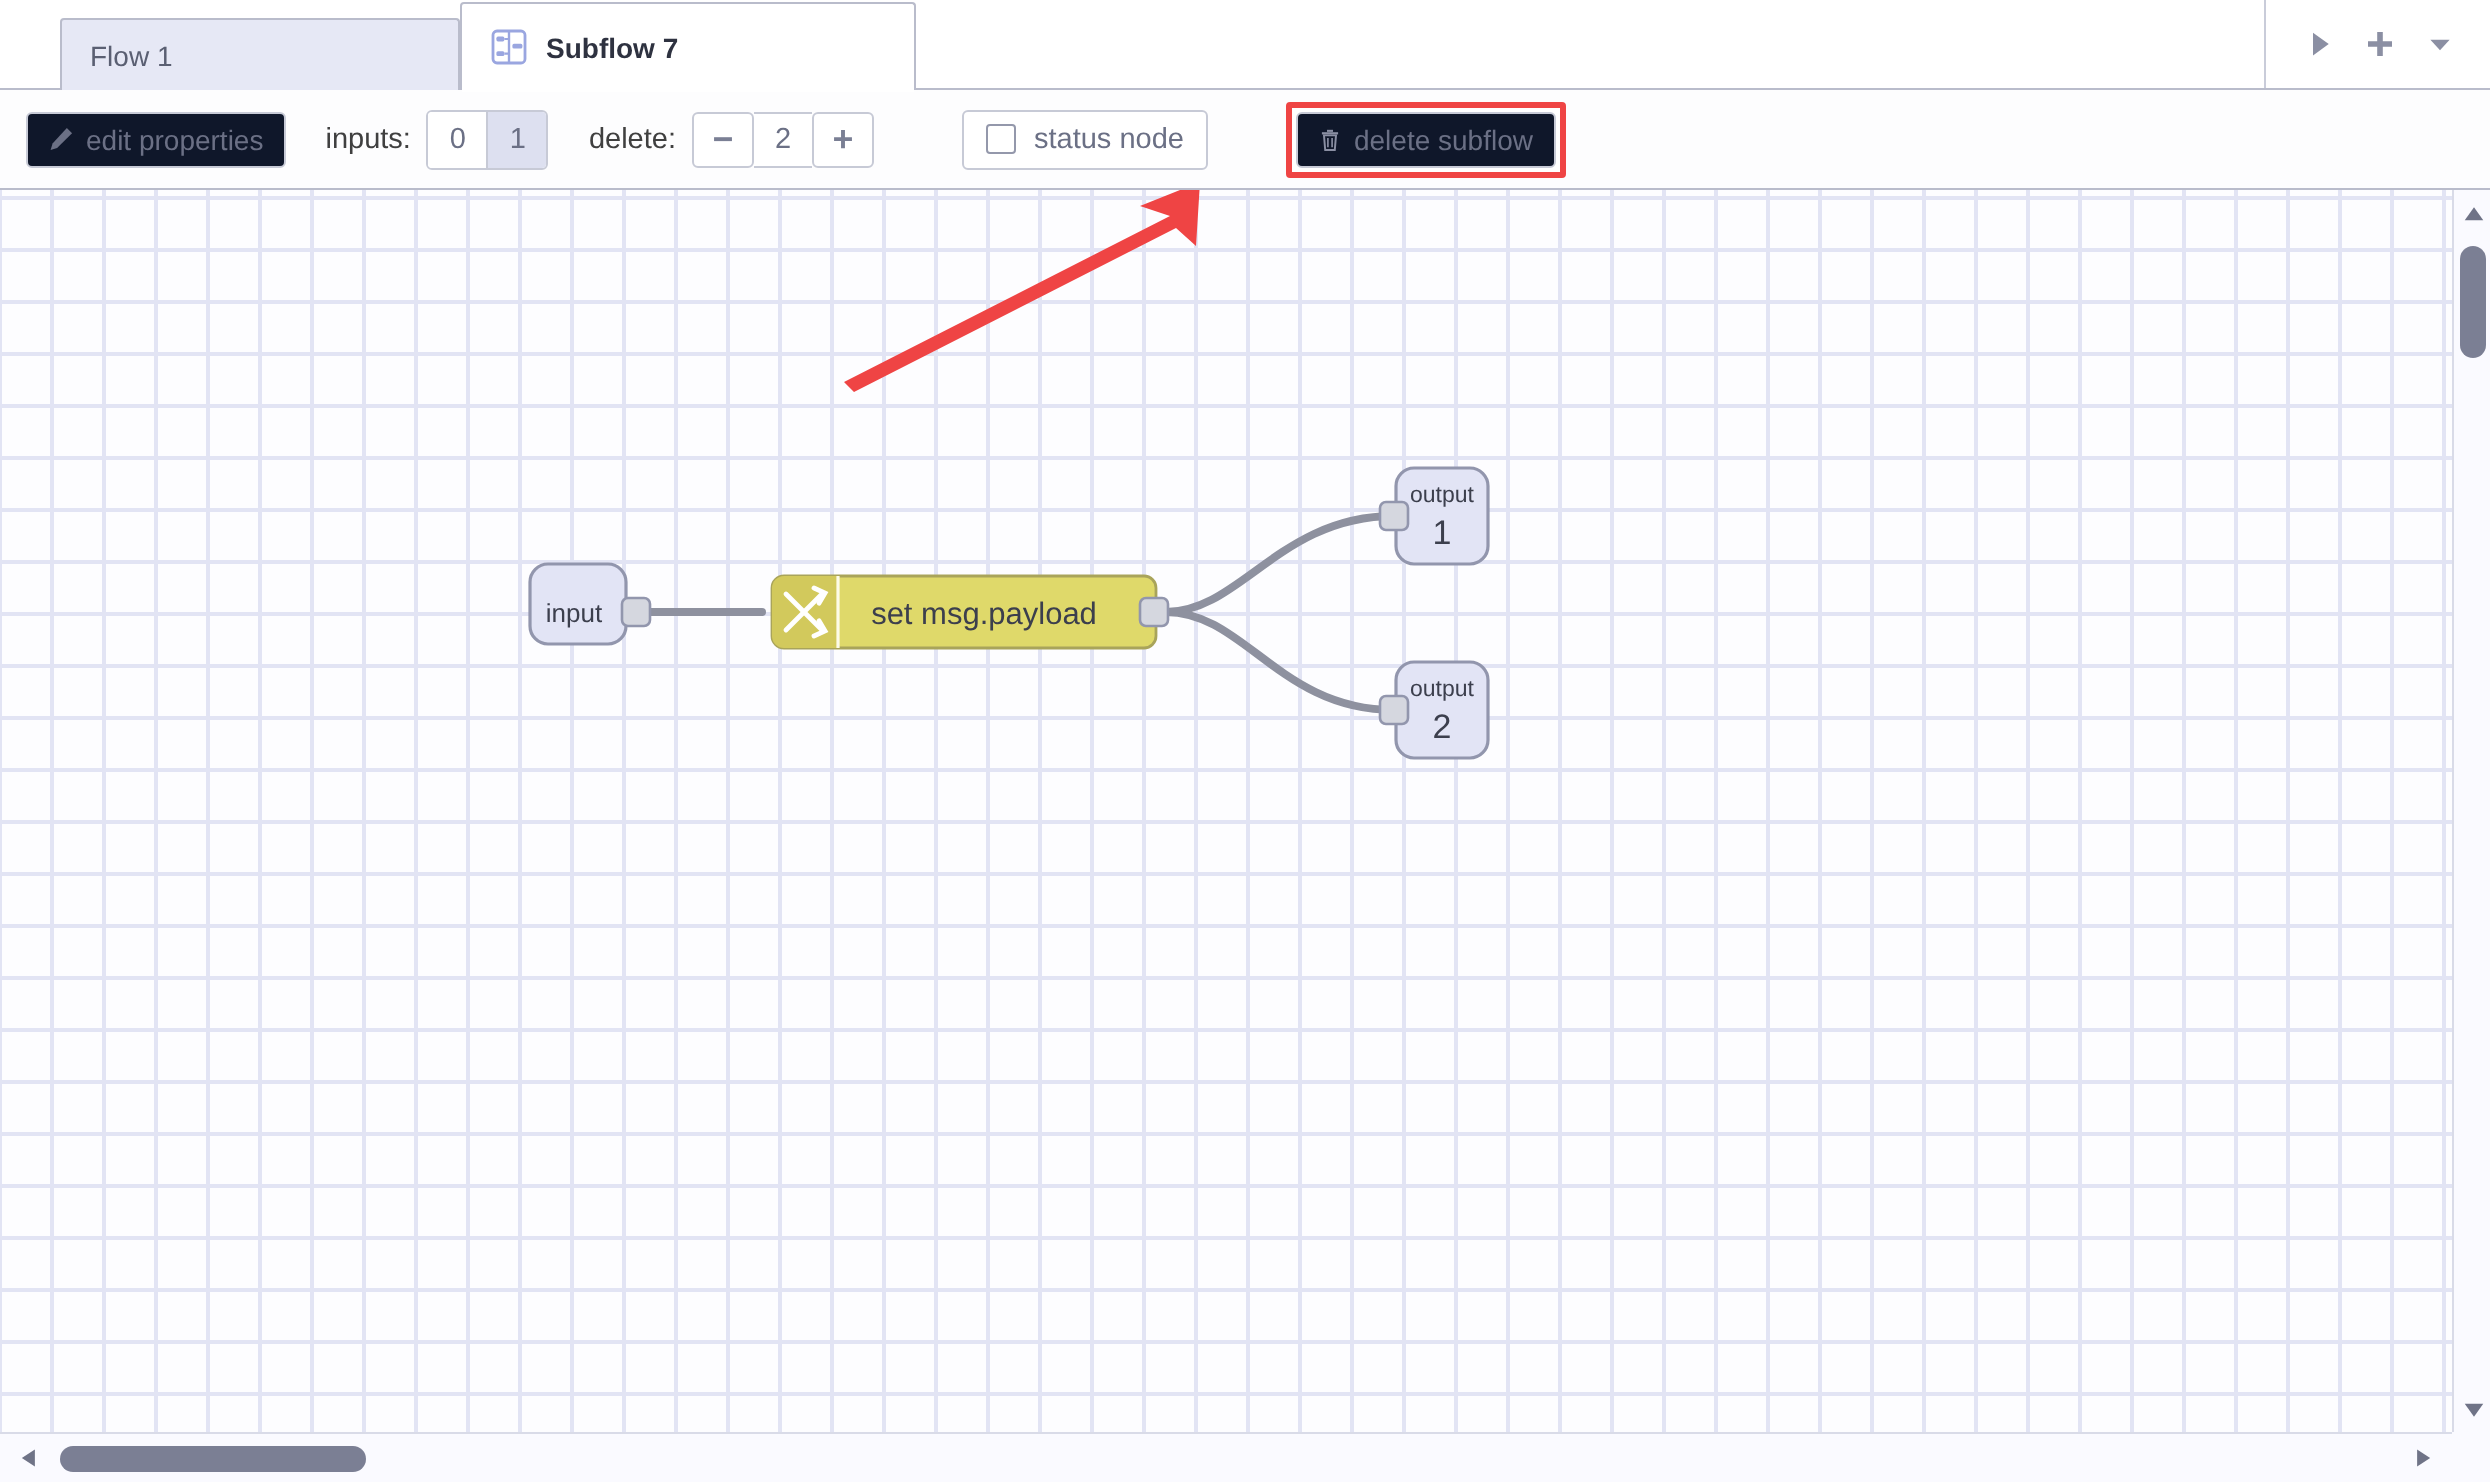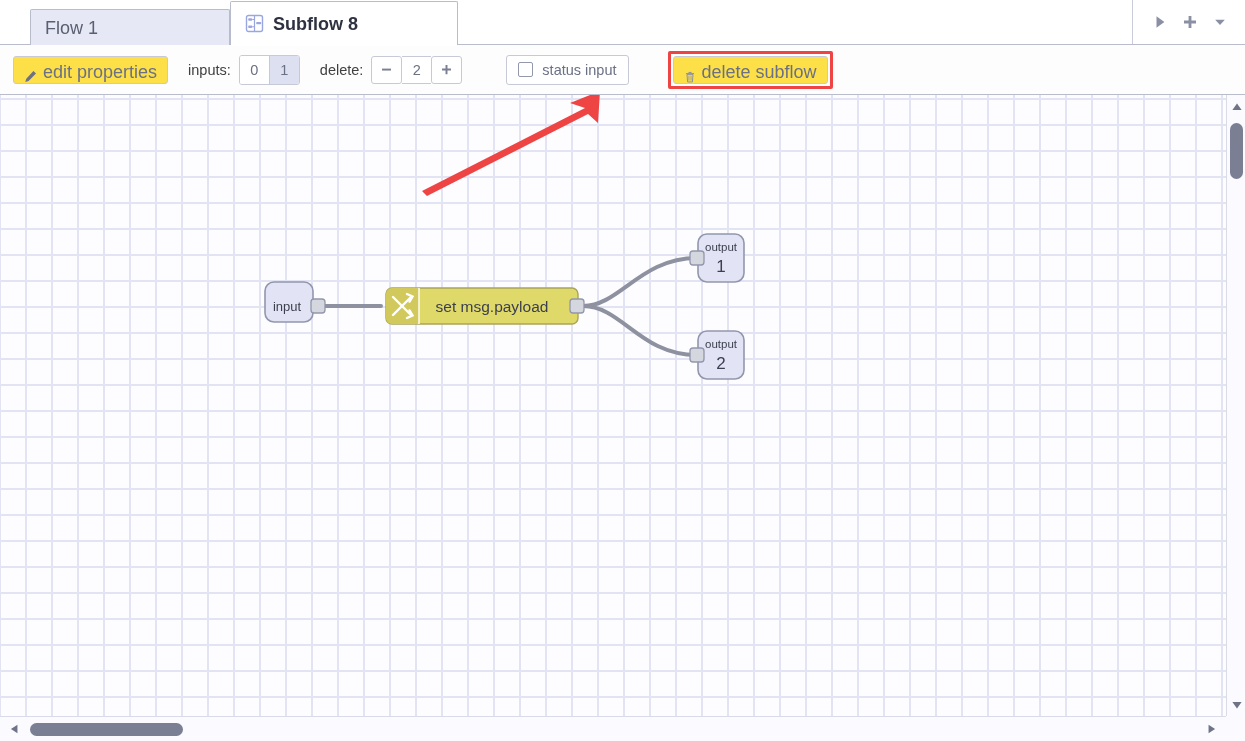--- a/index.html
+++ b/index.html
@@ -44,21 +44,21 @@
     position: relative;
     height: 36px;
     margin-top: 8px;
     box-sizing: border-box;
     display: flex;
     align-items: center;
     padding: 0 14px;
     border: 1px solid #b9bccb;
     border-bottom: none;
     border-radius: 2px 2px 0 0;
-    font-size: 18px;
+    font-size: 14px;
     white-space: nowrap;
     cursor: pointer;
   }
   .tab.inactive {
     background: #e6e8f5;
     color: #5a5f72;
     width: 200px;
     margin-left: 30px;
   }
   .tab.active {
@@ -113,29 +113,29 @@
     box-sizing: border-box;
     display: flex;
     align-items: center;
     padding-left: 13px;
     font-size: 14.5px;
   }
   .btn {
     height: 28px;
     box-sizing: border-box;
     border: 1px solid #c7cad6;
-    background: #fde047;
+    background: #0f172a;
     border-radius: 3px;
     display: inline-flex;
-    align-items: flex-end;
+    align-items: center;
     padding: 0 10px;
     color: #6b7085;
     cursor: pointer;
     white-space: nowrap;
-    font-size: 18px;
+    font-size: 14px;
     font-family: "Liberation Sans", sans-serif;
   }
   .btn .bicon { margin-right: 6px; display:inline-flex; align-items:center; }
   .tb-label {
     margin: 0 8px 0 20px;
     color: #404040;
     white-space: nowrap;
   }
   .segmented {
     display: inline-flex;
@@ -304,21 +304,21 @@
         <span class="tab-icon">
           <svg viewBox="0 0 19 19" width="19" height="19">
             <rect x="1.5" y="1.5" width="16" height="16" rx="2" fill="none" stroke="#9aa6e0" stroke-width="1.4"></rect>
             <line x1="9.5" y1="1.5" x2="9.5" y2="17.5" stroke="#9aa6e0" stroke-width="1.2"></line>
             <rect x="3.2" y="4.3" width="4" height="2.4" rx="0.8" fill="#9aa6e0"></rect>
             <rect x="3.2" y="11.6" width="4" height="2.4" rx="0.8" fill="#9aa6e0"></rect>
             <rect x="11.2" y="7.9" width="5" height="2.4" rx="0.8" fill="#9aa6e0"></rect>
             <path d="M7.2 5.5 H9.5 M7.2 12.8 H9.5" stroke="#9aa6e0" stroke-width="1.1" fill="none"></path>
           </svg>
         </span>
-        <span class="tab-label">Subflow 8</span>
+        <span class="tab-label">Subflow 7</span>
       </div>
 
     </div>
 
     <div class="tabbar-actions">
       <div class="tb-btn">
         <svg viewBox="0 0 16 16" width="14" height="14">
             <path d="M4 1.5 L13 8 L4 14.5 Z" fill="#8b8fa3"></path>
           </svg>
       </div>
@@ -362,21 +362,21 @@
       <div class="step-val">2</div>
       <div class="step-btn">
         <svg viewBox="0 0 16 16" width="13" height="13">
             <path d="M6.8 2.5 H9.2 V6.9 H13.5 V9.3 H9.2 V13.7 H6.8 V9.3 H2.5 V6.9 H6.8 Z" fill="#7a7f94"></path>
           </svg>
       </div>
     </div>
 
     <div class="chk-btn">
       <span class="chkbox"></span>
-      <span>status input</span>
+      <span>status node</span>
     </div>
 
     <div class="highlight-box">
       <div class="btn">
         <span class="bicon">
           <svg viewBox="0 0 16 16" width="12" height="12">
             <path d="M6 1.2 H10 V2.6 H6 Z" fill="#8a8fa3"></path>
             <rect x="2.6" y="2.8" width="10.8" height="1.5" fill="#8a8fa3"></rect>
             <path d="M4 4.9 H12 L11.2 14.6 H4.8 Z" fill="none" stroke="#8a8fa3" stroke-width="1.3"></path>
             <path d="M6.6 6.6 V12.8 M9.4 6.6 V12.8" stroke="#8a8fa3" stroke-width="1.1"></path>

